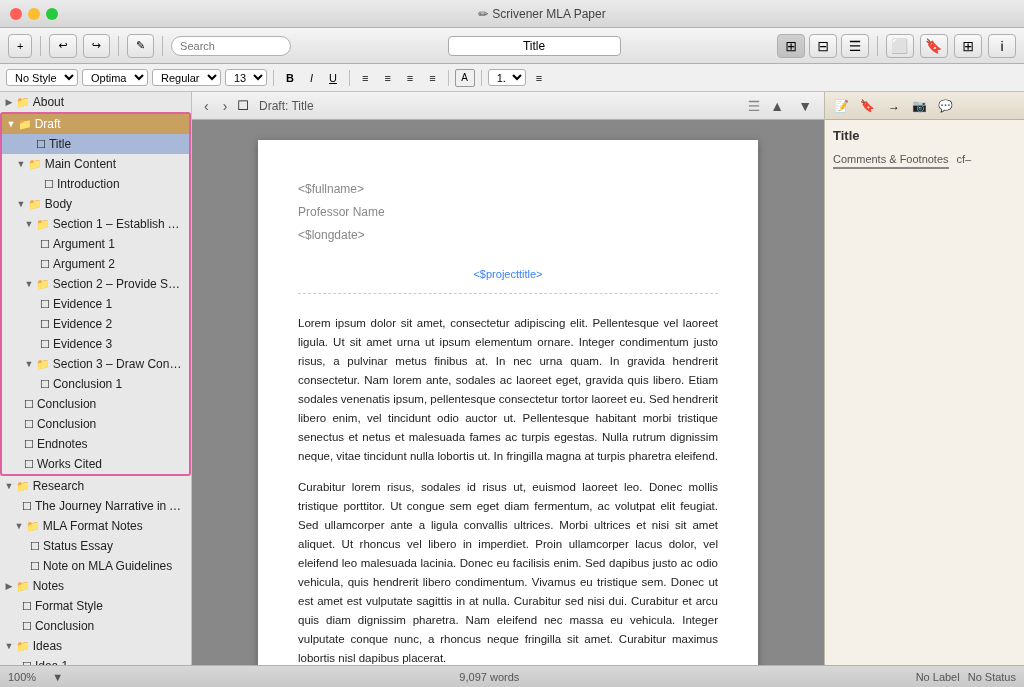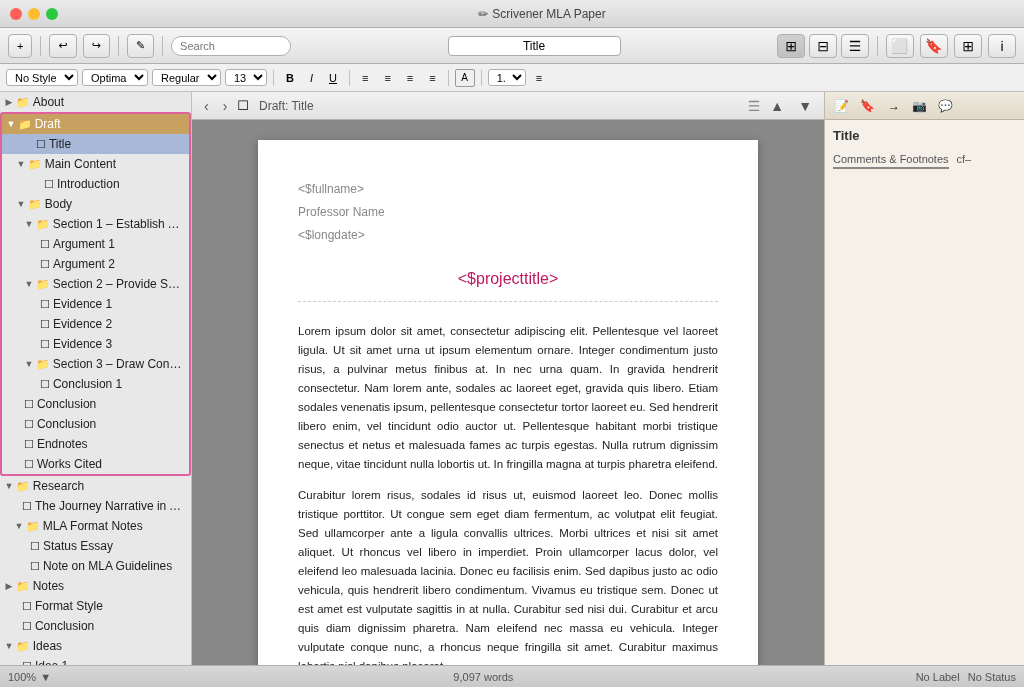--- a/index.html
+++ b/index.html
@@ -47,39 +47,39 @@
     .sidebar-item .item-label { flex: 1; overflow: hidden; text-overflow: ellipsis; white-space: nowrap; }
 
     
     .content { flex: 1; display: flex; flex-direction: column; overflow: hidden; background: #888; }
     .content-toolbar { height: 28px; background: linear-gradient(to bottom, #f2f2f2, #e2e2e2); border-bottom: 1px solid #b0b0b0; display: flex; align-items: center; padding: 0 8px; gap: 6px; }
     .ct-btn { background: transparent; border: none; font-size: 14px; cursor: pointer; color: #555; padding: 2px 4px; }
     .content-title { font-size: 12px; color: #555; flex: 1; }
     .doc-area { flex: 1; overflow-y: auto; background: #888; padding: 20px; }
     .doc-page { background: white; max-width: 500px; margin: 0 auto; padding: 40px; min-height: 700px; font-size: 12px; line-height: 1.6; color: #222; box-shadow: 0 2px 8px rgba(0,0,0,0.3); }
     .doc-page .field { color: #888; margin-bottom: 4px; font-size: 12px; }
-    .doc-page .project-title { text-align: center; color: #be185d; font-size: 16px; margin: 20px 0; border-bottom: 1px dashed #ccc; padding-bottom: 10px; }
+    .doc-page .project-title { text-align: center; color: #3b82f6; font-size: 11px; margin: 20px 0; border-bottom: 1px dashed #ccc; padding-bottom: 10px; }
     .doc-page p { margin-bottom: 12px; text-align: justify; font-size: 11.5px; line-height: 1.65; }
 
     
     .inspector { width: 200px; background: #f5f0e8; border-left: 1px solid #c0b8a8; display: flex; flex-direction: column; overflow: hidden; flex-shrink: 0; }
     .inspector-toolbar { height: 28px; background: linear-gradient(to bottom, #f0ebe0, #e0d8c8); border-bottom: 1px solid #c0b0a0; display: flex; align-items: center; padding: 0 6px; gap: 4px; }
     .insp-btn { width: 22px; height: 20px; background: transparent; border: 1px solid transparent; border-radius: 3px; cursor: pointer; display: flex; align-items: center; justify-content: center; font-size: 12px; }
     .inspector-content { flex: 1; padding: 8px; overflow-y: auto; }
     .insp-title { font-size: 13px; font-weight: bold; color: #333; margin-bottom: 8px; }
     .insp-tabs { display: flex; gap: 4px; margin-bottom: 10px; }
     .insp-tab { font-size: 11px; color: #555; cursor: pointer; padding: 2px 0; }
     .insp-tab.active { border-bottom: 2px solid #888; }
     .insp-tab-sep { color: #aaa; font-size: 11px; }
     .footnote-box { background: #ede8d8; border: 1px solid #c8b898; border-radius: 4px; padding: 8px; font-size: 11px; color: #333; line-height: 1.5; }
     .footnote-label { font-size: 10px; color: #888; margin-bottom: 4px; }
 
     
     .statusbar { height: 22px; background: linear-gradient(to bottom, #d8d8d8, #c8c8c8); border-top: 1px solid #b0b0b0; display: flex; align-items: center; padding: 0 8px; font-size: 11px; color: #555; gap: 8px; }
-    .sb-zoom { display: flex; align-items: center; gap: 4px; }
+    .sb-zoom { display: flex; align-items: center; gap: 16px; }
     .sb-words { flex: 1; text-align: center; }
 
     
     ::-webkit-scrollbar { width: 8px; }
     ::-webkit-scrollbar-track { background: #e0e0e0; }
     ::-webkit-scrollbar-thumb { background: #aaa; border-radius: 4px; }
 
     
     .draft-section { border: 2px solid #e060a0; border-radius: 3px; }
   </style>

